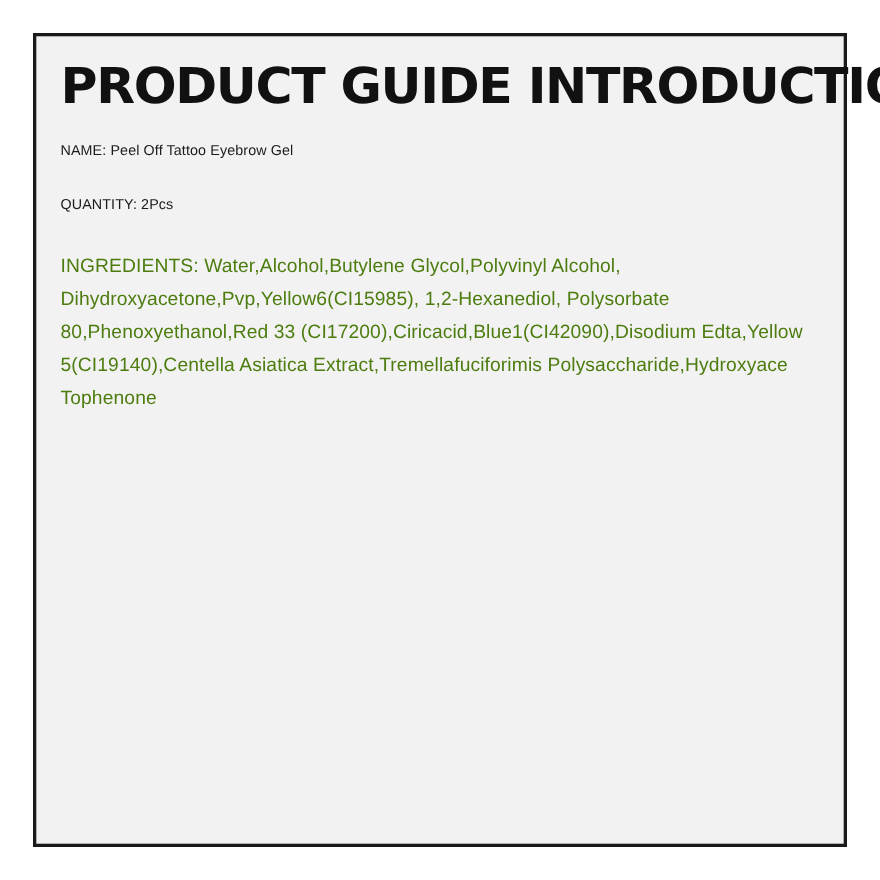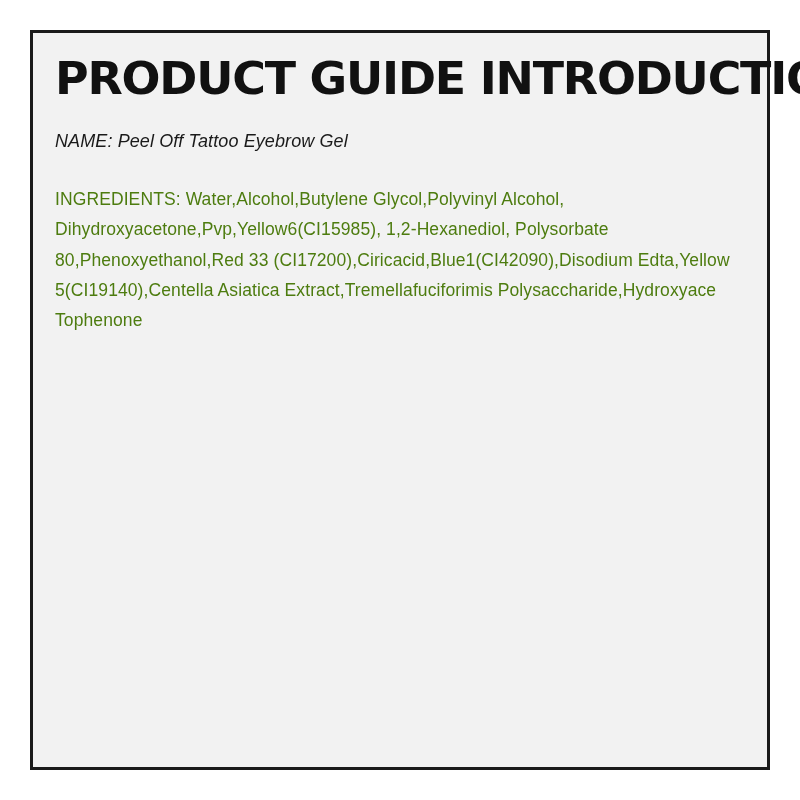--- a/index.html
+++ b/index.html
@@ -42,25 +42,24 @@
     letter-spacing: -1.2px;
     color: #111111;
     margin: 4px 0 26px 0;
     white-space: nowrap;
     transform: scaleX(1.02);
     transform-origin: left center;
   }
 
   .field {
     margin: 0 0 30px 0;
-    font-size: 18px;
+    font-size: 13px;
     line-height: 1.45;
     color: #1a1a1a;
     letter-spacing: 0.1px;
-    font-style: italic;
   }
 
   .field .label {
     color: #1a1a1a;
   }
 
   .field .value {
     color: #1a1a1a;
   }
 
@@ -85,20 +84,24 @@
   <div class="card">
 
     <h1 class="title">PRODUCT GUIDE INTRODUCTION</h1>
 
     <p class="field">
       <span class="label">NAME:</span>
       <span class="value">Peel Off Tattoo Eyebrow Gel</span>
     </p>
 
 
+    <p class="field">
+      <span class="label">QUANTITY:</span>
+      <span class="value">2Pcs</span>
+    </p>
 
     <p class="ingredients">
       <span class="label">INGREDIENTS:</span>
       <span class="value">Water,Alcohol,Butylene Glycol,Polyvinyl Alcohol, Dihydroxyacetone,Pvp,Yellow6(CI15985), 1,2-Hexanediol, Polysorbate 80,Phenoxyethanol,Red 33 (CI17200),Ciricacid,Blue1(CI42090),Disodium Edta,Yellow 5(CI19140),Centella Asiatica Extract,Tremellafuciforimis Polysaccharide,Hydroxyace Tophenone</span>
     </p>
 
   </div>
 </div>
 
 </body></html>

